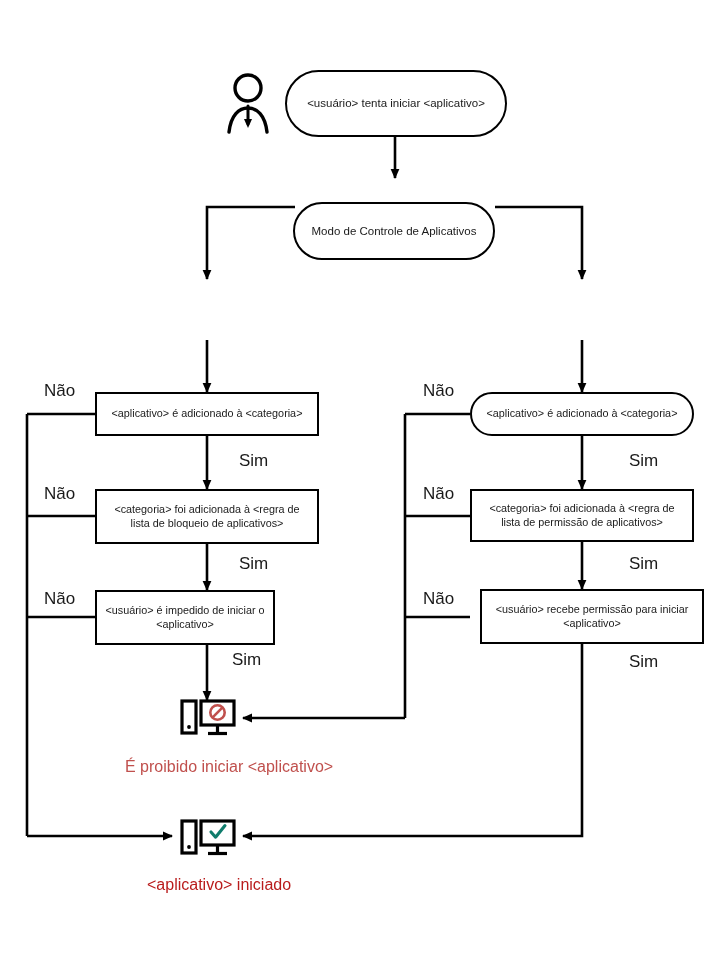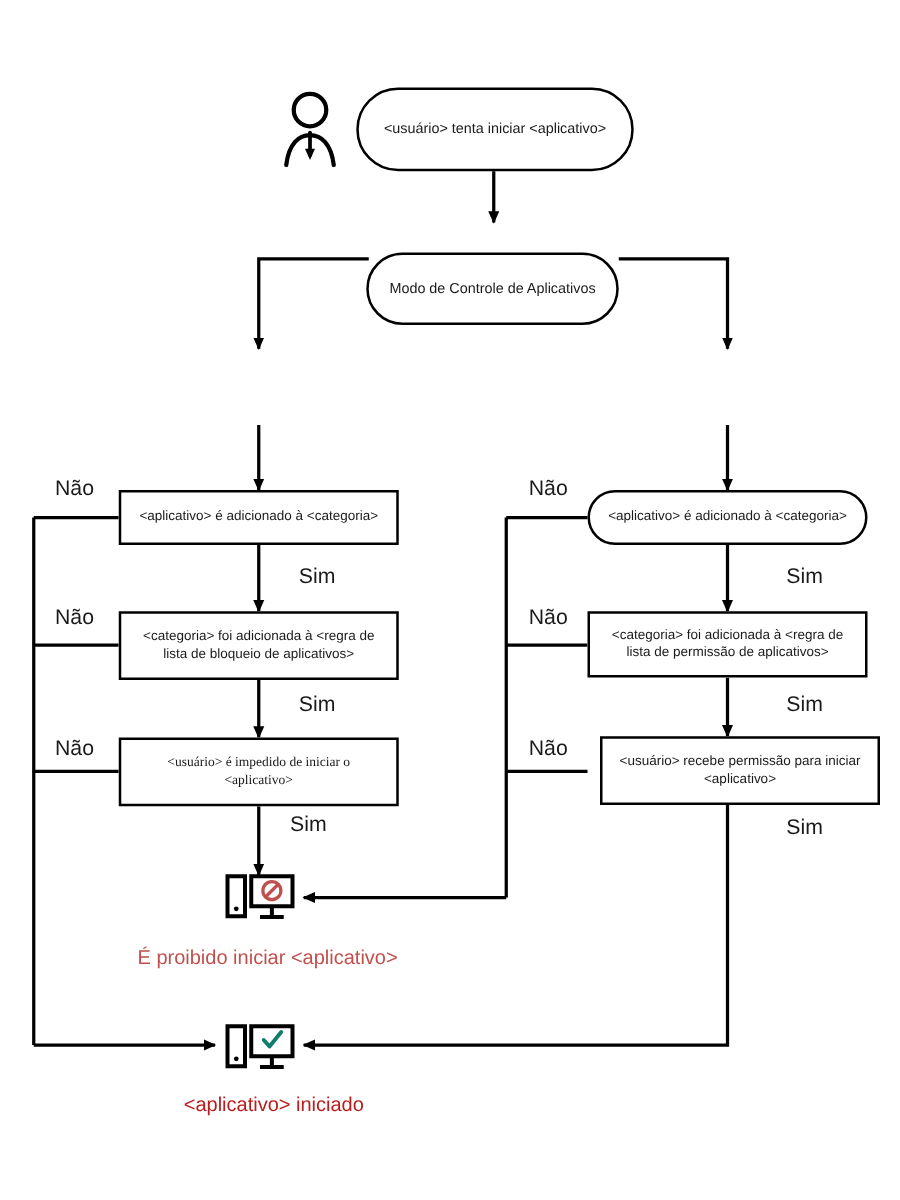--- a/index.html
+++ b/index.html
@@ -148,21 +148,21 @@
     <span class="txt">&lt;aplicativo&gt; é adicionado à &lt;categoria&gt;</span>
   </div>
 
   <div class="node rect" style="left:95px; top:489px; width:224px; height:55px; font-size:10.8px;">
     <span class="txt">
       <span>&lt;categoria&gt; foi adicionada à &lt;regra de</span><br>
       <span>lista de bloqueio de aplicativos&gt;</span>
     </span>
   </div>
 
-  <div class="node rect" style="left:95px; top:590px; width:224px; height:55px; font-size:10.8px;font-family:Liberation Serif, serif;">
+  <div class="node rect" style="left:95px; top:590px; width:180px; height:55px; font-size:10.8px;">
     <span class="txt">
       <span>&lt;usuário&gt; é impedido  de iniciar o</span><br>
       <span>&lt;aplicativo&gt;</span>
     </span>
   </div>
 
   <div class="node pill" style="left:470px; top:392px; width:224px; height:44px; font-size:10.8px;">
     <span class="txt">&lt;aplicativo&gt; é adicionado à &lt;categoria&gt;</span>
   </div>
 
@@ -203,21 +203,21 @@
       <circle cx="9" cy="29" r="1.9" fill="#000"></circle>
 
       <rect x="21" y="3" width="33" height="24" fill="none" stroke="#000" stroke-width="3.2"></rect>
       <path d="M37.5,27 L37.5,34" stroke="#000" stroke-width="3.2"></path>
       <path d="M28,35.5 L47,35.5" stroke="#000" stroke-width="3.2"></path>
 
       <circle cx="37.5" cy="14.5" r="7.2" fill="#fff" stroke="#c0504d" stroke-width="2.6"></circle>
       <path d="M32.4,19.6 L42.6,9.4" stroke="#c0504d" stroke-width="2.6"></path>
     </svg>
   </div>
-  <div class="caption" style="left:110px; top:758px; color:#c0504d;">É proibido iniciar &lt;aplicativo&gt;</div>
+  <div class="caption" style="left:125px; top:758px; color:#c0504d;">É proibido iniciar &lt;aplicativo&gt;</div>
 
   <div class="pcicon" style="left:180px; top:818px;">
     <svg width="56" height="42" viewBox="0 0 56 42">
       <rect x="2" y="3" width="14" height="32" fill="none" stroke="#000" stroke-width="3.2"></rect>
       <circle cx="9" cy="29" r="1.9" fill="#000"></circle>
       <rect x="21" y="3" width="33" height="24" fill="none" stroke="#000" stroke-width="3.2"></rect>
       <path d="M37.5,27 L37.5,34" stroke="#000" stroke-width="3.2"></path>
       <path d="M28,35.5 L47,35.5" stroke="#000" stroke-width="3.2"></path>
       <path d="M31,14 L35.6,19.2 L45,7.6" fill="none" stroke="#0f7c6c" stroke-width="3.1" stroke-linecap="round" stroke-linejoin="round"></path>
     </svg>

